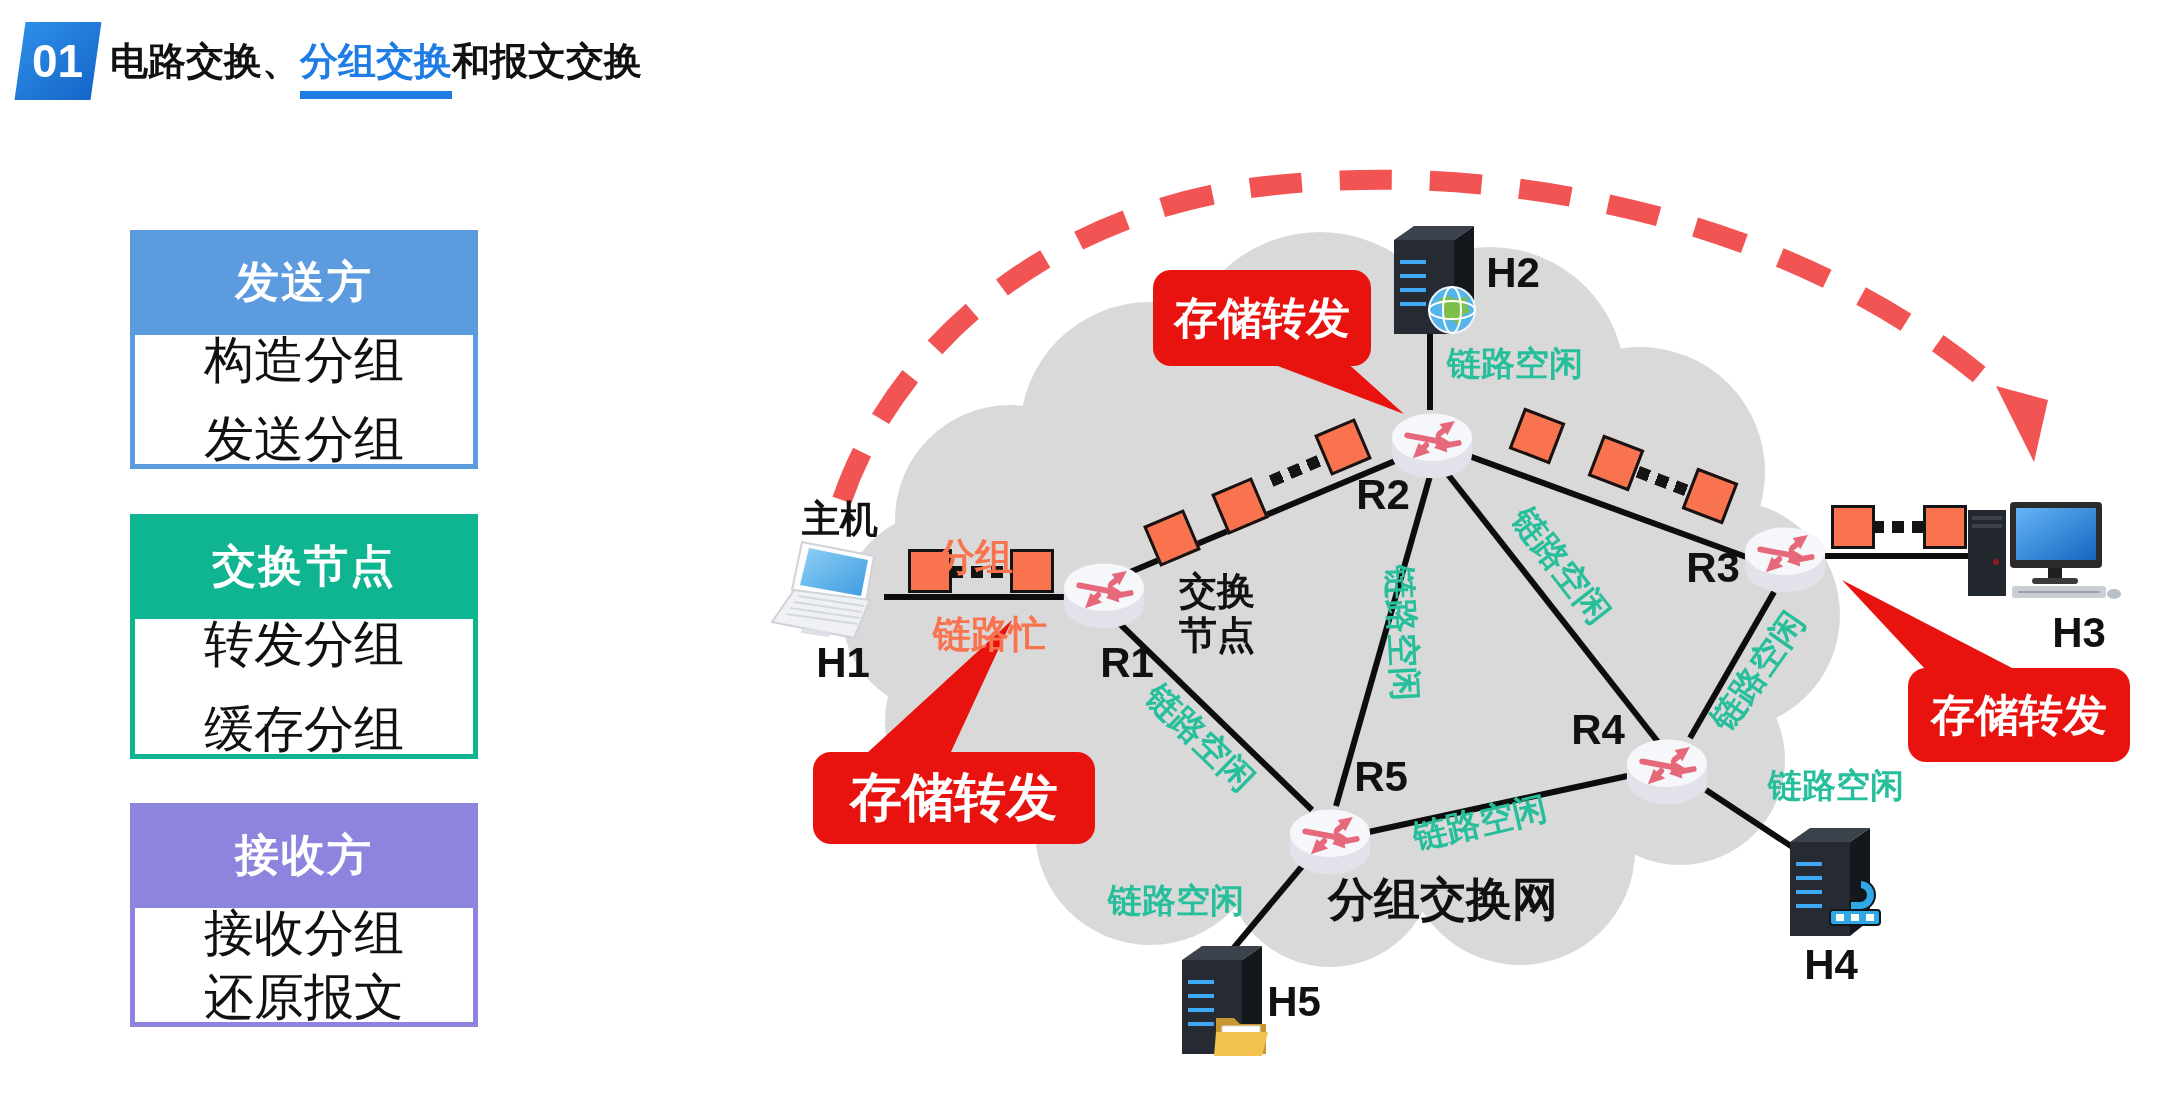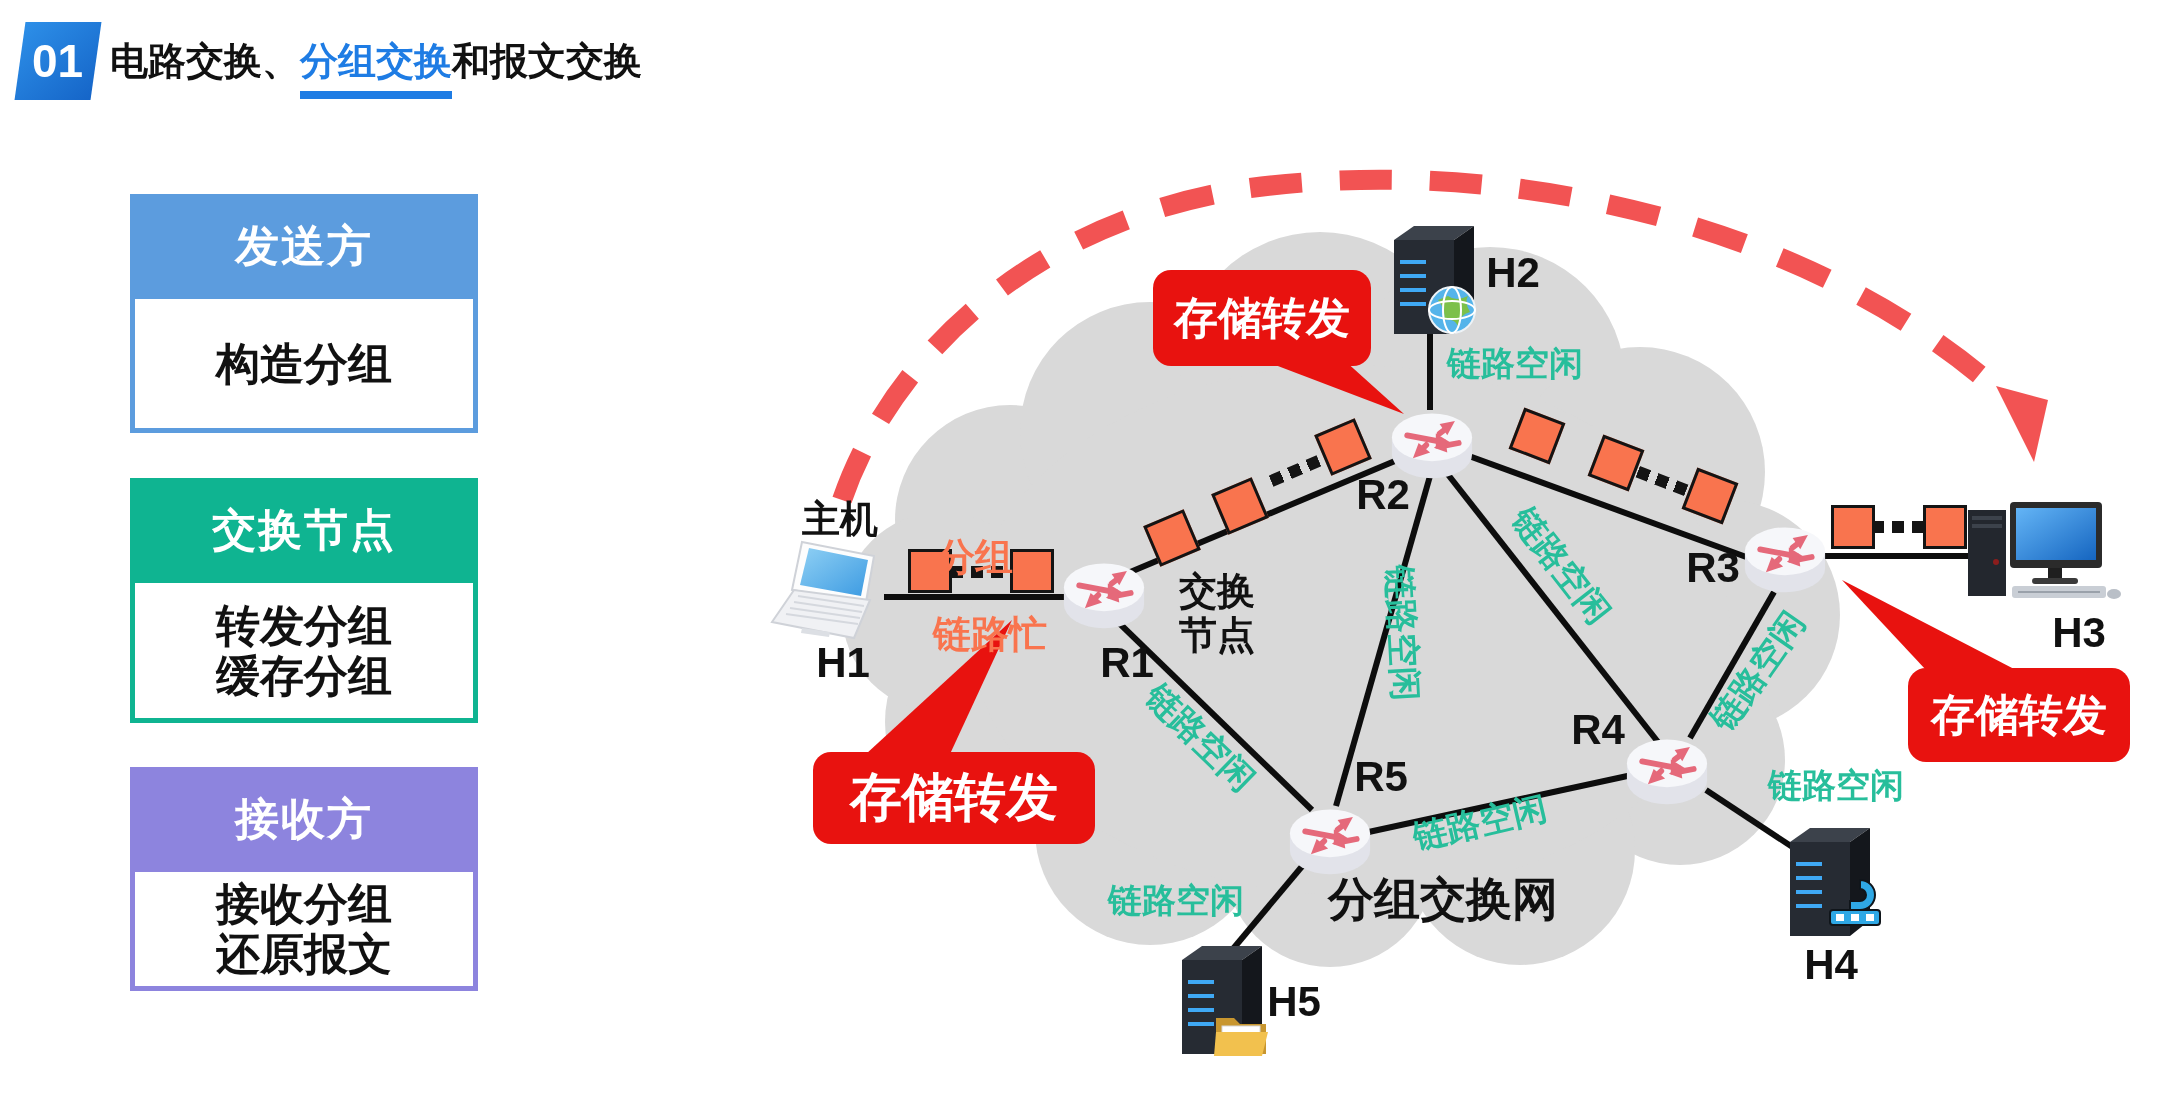--- a/index.html
+++ b/index.html
@@ -9,24 +9,24 @@
   
   .badge{position:absolute;left:20px;top:22px;width:76px;height:78px;
          background:linear-gradient(135deg,#2d8fe8,#1565c8);transform:skewX(-8deg);
          display:flex;align-items:center;justify-content:center;}
   .badge span{font-size:46px;font-weight:800;color:#fff;transform:skewX(8deg);}
   .title{position:absolute;left:110px;top:36px;font-size:38px;font-weight:800;white-space:nowrap;}
   .title .hl{color:#1e7ce4;border-bottom:8px solid #1e7ce4;padding-bottom:9px;}
   
   .ibox{position:absolute;left:130px;width:348px;box-sizing:border-box;background:#fff;}
   .ibox .hd{height:105px;display:flex;align-items:center;justify-content:center;
-            color:#fff;font-size:44px;font-weight:800;letter-spacing:2px;}
+            color:#fff;font-size:44px;font-weight:800;letter-spacing:2px;margin-top:36px;}
   .ibox .bd{box-sizing:border-box;border-width:0 5px 5px 5px;border-style:solid;
-            text-align:center;font-size:44px;font-weight:700;line-height:50px;
-            display:flex;flex-direction:column;justify-content:center;}
+            text-align:center;font-size:50px;font-weight:400;line-height:50px;
+            display:flex;flex-direction:column;justify-content:space-between;}
   .b-blue  .hd{background:#5c9cde;} .b-blue  .bd{border-color:#5c9cde;}
   .b-green .hd{background:#0fb491;} .b-green .bd{border-color:#0fb491;}
   .b-purp  .hd{background:#8d84de;} .b-purp  .bd{border-color:#8d84de;}
   
   .t{position:absolute;white-space:nowrap;font-weight:800;transform:translate(-50%,-50%);}
   .node-lbl{font-size:42px;color:#111;}
   .idle{font-size:34px;color:#27be9b;}
   .busy{font-size:38px;color:#f9744e;}
   .black38{font-size:38px;color:#111;}
   .cloud-lbl{font-size:46px;color:#111;}
@@ -196,20 +196,21 @@
     <span>01</span>
   </div>
   <div class="title">
     <span>电路交换、</span><span class="hl">分组交换</span><span>和报文交换</span>
   </div>
 
   <div class="ibox b-blue" style="top:194px;">
     <div class="hd">发送方</div>
     <div class="bd" style="height:134px;">
       <div>构造分组</div>
+      <div>发送分组</div>
     </div>
   </div>
   <div class="ibox b-green" style="top:478px;">
     <div class="hd">交换节点</div>
     <div class="bd" style="height:140px;">
       <div>转发分组</div>
       <div>缓存分组</div>
     </div>
   </div>
   <div class="ibox b-purp" style="top:767px;">

